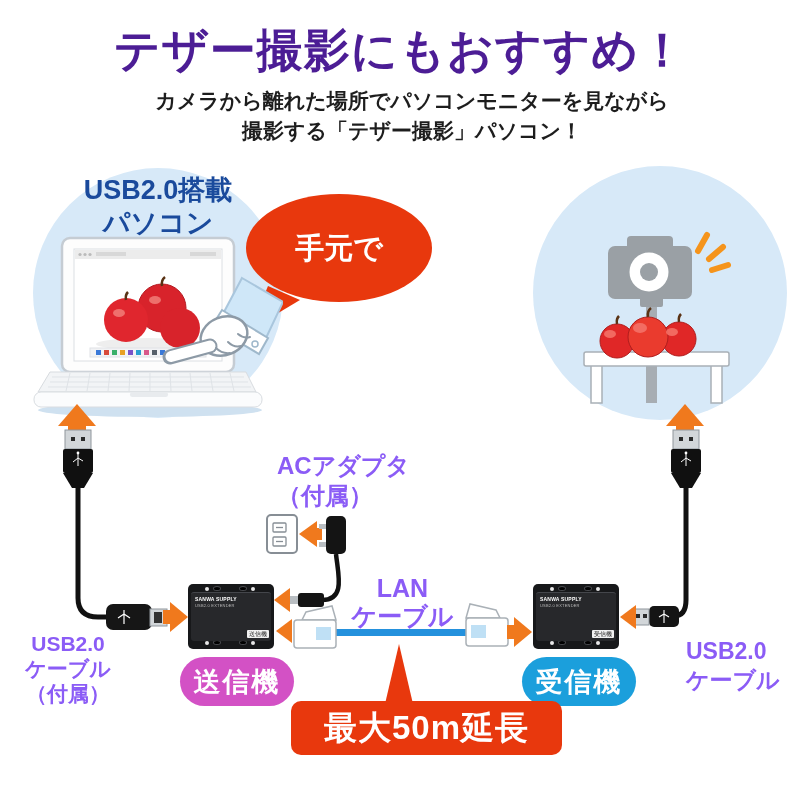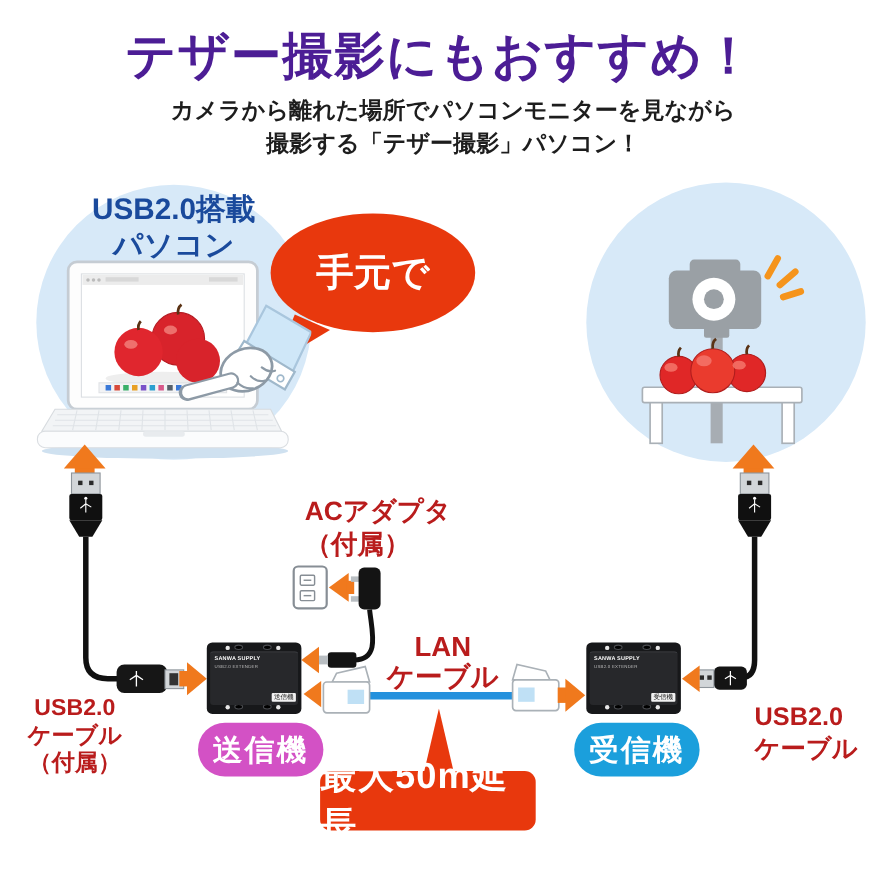--- a/index.html
+++ b/index.html
@@ -20,37 +20,37 @@
   .circle{border-radius:50%;background:#d7e9f8;}
   .circle-left{left:33px;top:168px;width:250px;height:250px;}
   .circle-right{left:533px;top:166px;width:254px;height:254px;}
   .scene-label{font-size:27px;line-height:33px;font-weight:800;color:#1a4a9c;text-align:center;}
   .pc-label{left:58px;top:174px;width:200px;}
   .camera-label{left:583px;top:191px;width:150px;}
 
   
   .bubble{left:246px;top:194px;width:186px;height:108px;background:#e8380d;border-radius:50%;
     display:flex;align-items:center;justify-content:center;text-align:center;z-index:6;}
-  .bubble-text{color:#ffffff;font-size:34px;line-height:33px;font-weight:800;}
+  .bubble-text{color:#ffffff;font-size:29px;line-height:33px;font-weight:800;}
   .bubble-tail{left:228px;top:272px;width:80px;height:70px;z-index:5;}
   .hand-layer{left:158px;top:276px;width:125px;height:92px;z-index:7;}
 
   
-  .diagram-label{font-size:21px;line-height:25px;font-weight:600;color:#b91c1c;}
+  .diagram-label{font-size:21px;line-height:25px;font-weight:600;color:#8b5cf6;}
   .lbl-left-cable{left:16px;top:631px;width:104px;text-align:center;}
   .lbl-ac{left:277px;top:451px;font-size:24px;line-height:30px;}
   .lbl-lan{left:335px;top:574px;width:135px;text-align:center;font-size:25px;line-height:28px;}
   .lbl-right-cable{left:686px;top:637px;font-size:23px;line-height:29px;}
 
   
   .pill{border-radius:26px;display:flex;align-items:center;justify-content:center;z-index:4;}
   .pill-text{color:#ffffff;font-size:27px;font-weight:800;letter-spacing:2px;}
   .badge-tx{left:180px;top:657px;width:114px;height:49px;background:#d351c5;}
   .badge-rx{left:522px;top:657px;width:114px;height:49px;background:#1b9fdc;}
-  .badge-ext{left:291px;top:701px;width:196px;height:54px;background:#e8380d;border-radius:10px;
+  .badge-ext{left:291px;top:701px;width:271px;height:54px;background:#e8380d;border-radius:10px;
     display:flex;align-items:center;justify-content:center;z-index:4;}
   .badge-ext-text{color:#ffffff;font-size:33px;font-weight:800;letter-spacing:1px;}
   .ext-pointer{left:380px;top:644px;width:40px;height:60px;z-index:3;}
 
   
   .device{width:86px;height:65px;z-index:2;}
   .device-tx{left:188px;top:584px;}
   .device-rx{left:533px;top:584px;}
   .device .plate{position:absolute;inset:0;background:#17181a;border-radius:5px;}
   .device .body{position:absolute;left:3px;right:3px;top:8px;bottom:8px;background:#27282b;

